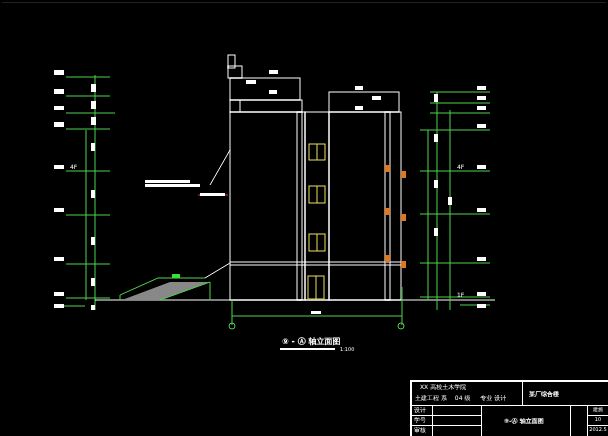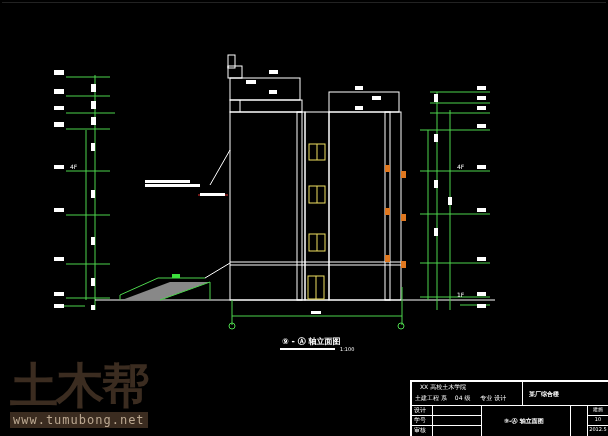--- a/index.html
+++ b/index.html
@@ -160,24 +160,20 @@
     <line x1="280" y1="349" x2="335" y2="349" stroke="#fff" stroke-width="2"></line>
   </svg>
 
   <div class="caption">⑨ - Ⓐ 轴立面图</div>
   <div class="scale">1:100</div>
 
   <div class="lbl" style="left:70px;top:163px;">4F</div>
   <div class="lbl" style="left:457px;top:163px;">4F</div>
   <div class="lbl" style="left:457px;top:291px;">1F</div>
 
-  <div class="wm">
-    <div class="wm-title">土木帮</div>
-    <div class="wm-url">www.tumubong.net</div>
-  </div>
 
   <div class="tb">
     <div class="cell" style="left:0;top:0;width:112px;height:25px;">
       <div style="position:absolute;left:8px;top:1px;font-size:6px;">XX 高校土木学院</div>
       <div style="position:absolute;left:3px;top:12px;font-size:6px;">
         <span>土建工程</span>
         <span>系</span>
         <span style="margin-left:6px;">04</span>
         <span>级</span>
         <span style="margin-left:8px;">专业</span>

